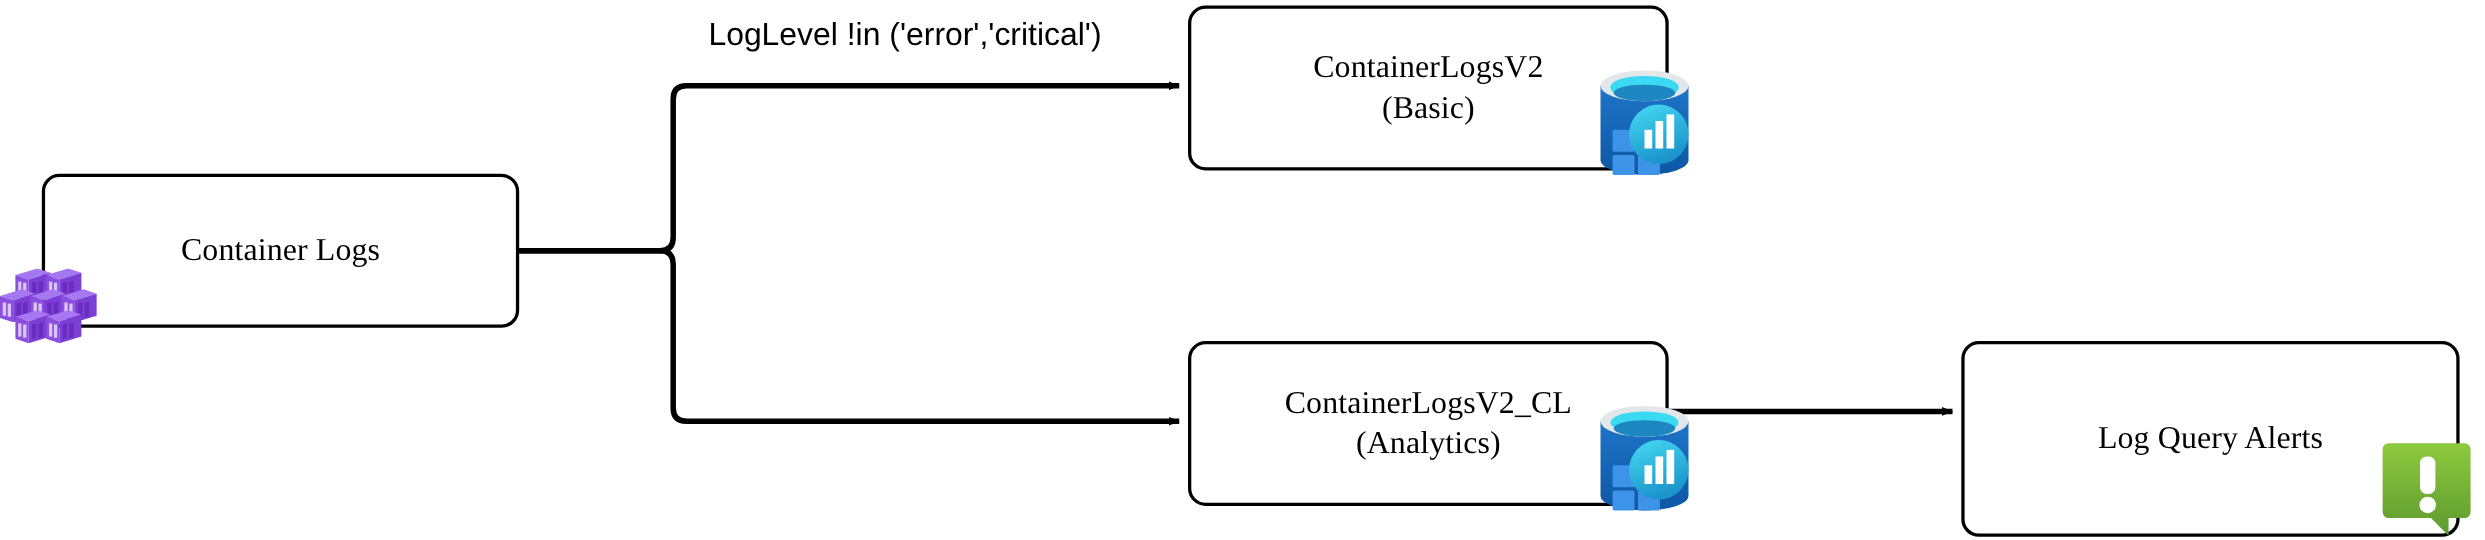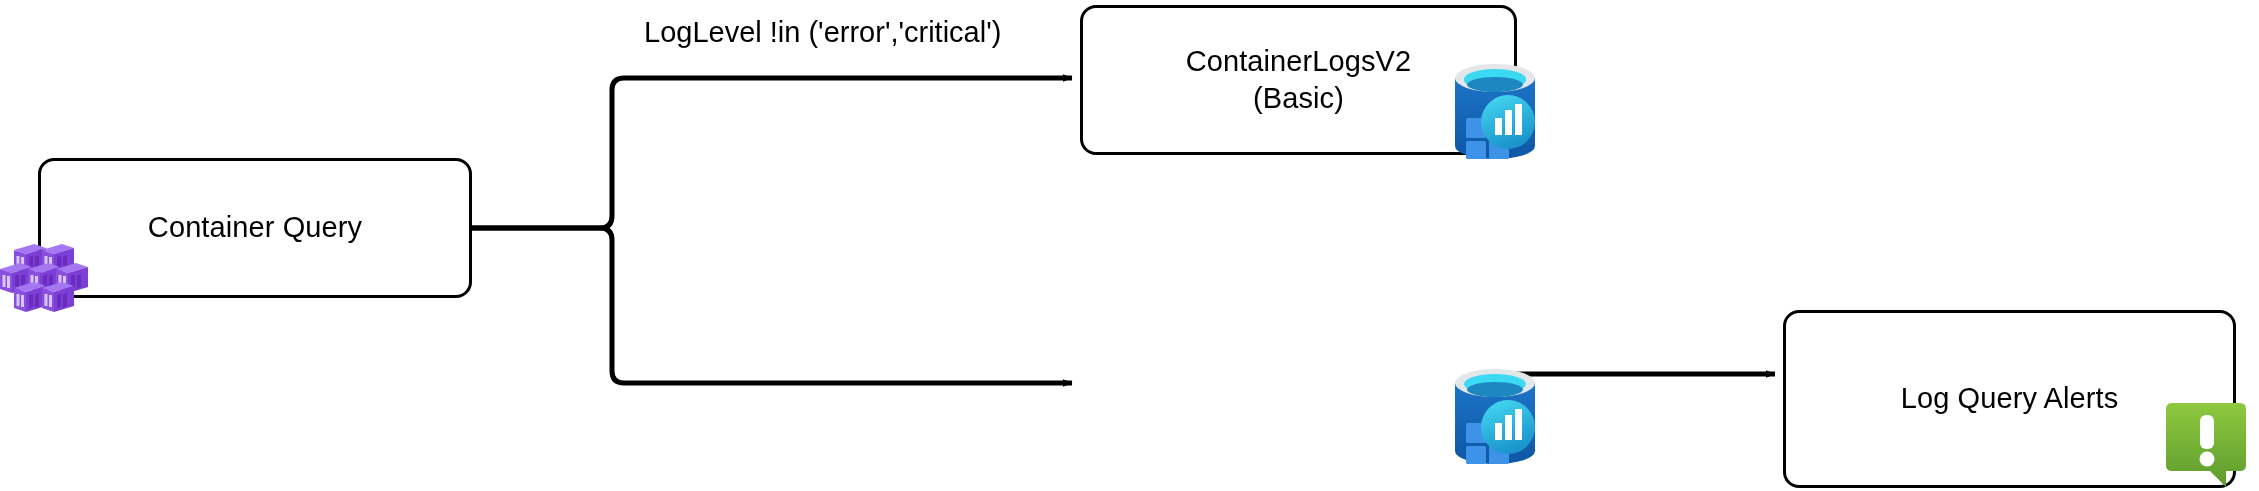--- a/index.html
+++ b/index.html
@@ -30,21 +30,21 @@
     box-sizing: border-box;
     border: 3px solid #000000;
     border-radius: 16px;
     background: transparent;
     display: flex;
     align-items: center;
     justify-content: center;
     text-align: center;
   }
   .node-label {
-    font-family: Liberation Sans, sans-serif;
+    font-family: Liberation Serif, serif;
     font-size: 29px;
     line-height: 1.28;
     color: #000000;
     white-space: pre-line;
     letter-spacing: 0.1px;
   }
   .edge-label {
     position: absolute;
     font-family: Liberation Sans, sans-serif;
     font-size: 29px;
@@ -70,21 +70,21 @@
     </defs>
 
     <path d="M 472,228 L 600,228 Q 612,228 612,216 L 612,90 Q 612,78 624,78 L 1072,78" fill="none" stroke="#000000" stroke-width="5" marker-end="url(#arrowhead)"></path>
 
     <path d="M 472,228 L 600,228 Q 612,228 612,240 L 612,371 Q 612,383 624,383 L 1072,383" fill="none" stroke="#000000" stroke-width="5" marker-end="url(#arrowhead)"></path>
 
     <path d="M 1517,374 L 1775,374" fill="none" stroke="#000000" stroke-width="5" marker-end="url(#arrowhead)"></path>
   </svg>
 
   <div class="node" style="left:38px; top:158px; width:434px; height:140px;">
-    <span class="node-label">Container Query</span>
+    <span class="node-label">Container Logs</span>
   </div>
 
   <div class="icon-wrap" style="left:0px; top:244px; width:88px; height:68px;">
     <svg width="88" height="68" viewBox="0 0 88 68" xmlns="http://www.w3.org/2000/svg">
       <defs>
         <g id="cubeShape">
           <polygon points="0,6 20,0 32,4 12,10" fill="#A577F0"></polygon>
           <polygon points="0,6 12,10 12,30 0,26" fill="#8B4FE0"></polygon>
           <polygon points="12,10 32,4 32,24 12,30" fill="#7B3FD6"></polygon>
           <rect x="2.5" y="12" width="3" height="12" fill="#D9C6F8"></rect>
@@ -136,20 +136,24 @@
       <rect x="15" y="81" width="20" height="18" rx="1.5" fill="#3C93E8"></rect>
       <rect x="38" y="81" width="20" height="18" rx="1.5" fill="#3C93E8"></rect>
 
       <circle cx="57" cy="62" r="27" fill="url(#dbBadge1)"></circle>
       <rect x="44" y="58" width="7" height="17" fill="#ffffff"></rect>
       <rect x="54" y="50" width="7" height="25" fill="#ffffff"></rect>
       <rect x="64" y="44" width="7" height="31" fill="#ffffff"></rect>
     </svg>
   </div>
 
+  <div class="node" style="left:1080px; top:310px; width:437px; height:150px;">
+    <span class="node-label">ContainerLogsV2_CL
+(Analytics)</span>
+  </div>
 
   <div class="icon-wrap" style="left:1451px; top:365px; width:88px; height:105px;">
     <svg width="88" height="105" viewBox="0 0 88 105" xmlns="http://www.w3.org/2000/svg">
       <defs>
         <linearGradient id="dbBody2" x1="0" y1="0" x2="0" y2="1">
           <stop offset="0%" stop-color="#1E74C8"></stop>
           <stop offset="100%" stop-color="#0D57A4"></stop>
         </linearGradient>
         <linearGradient id="dbBadge2" x1="0" y1="0" x2="0.4" y2="1">
           <stop offset="0%" stop-color="#47DBF2"></stop>

